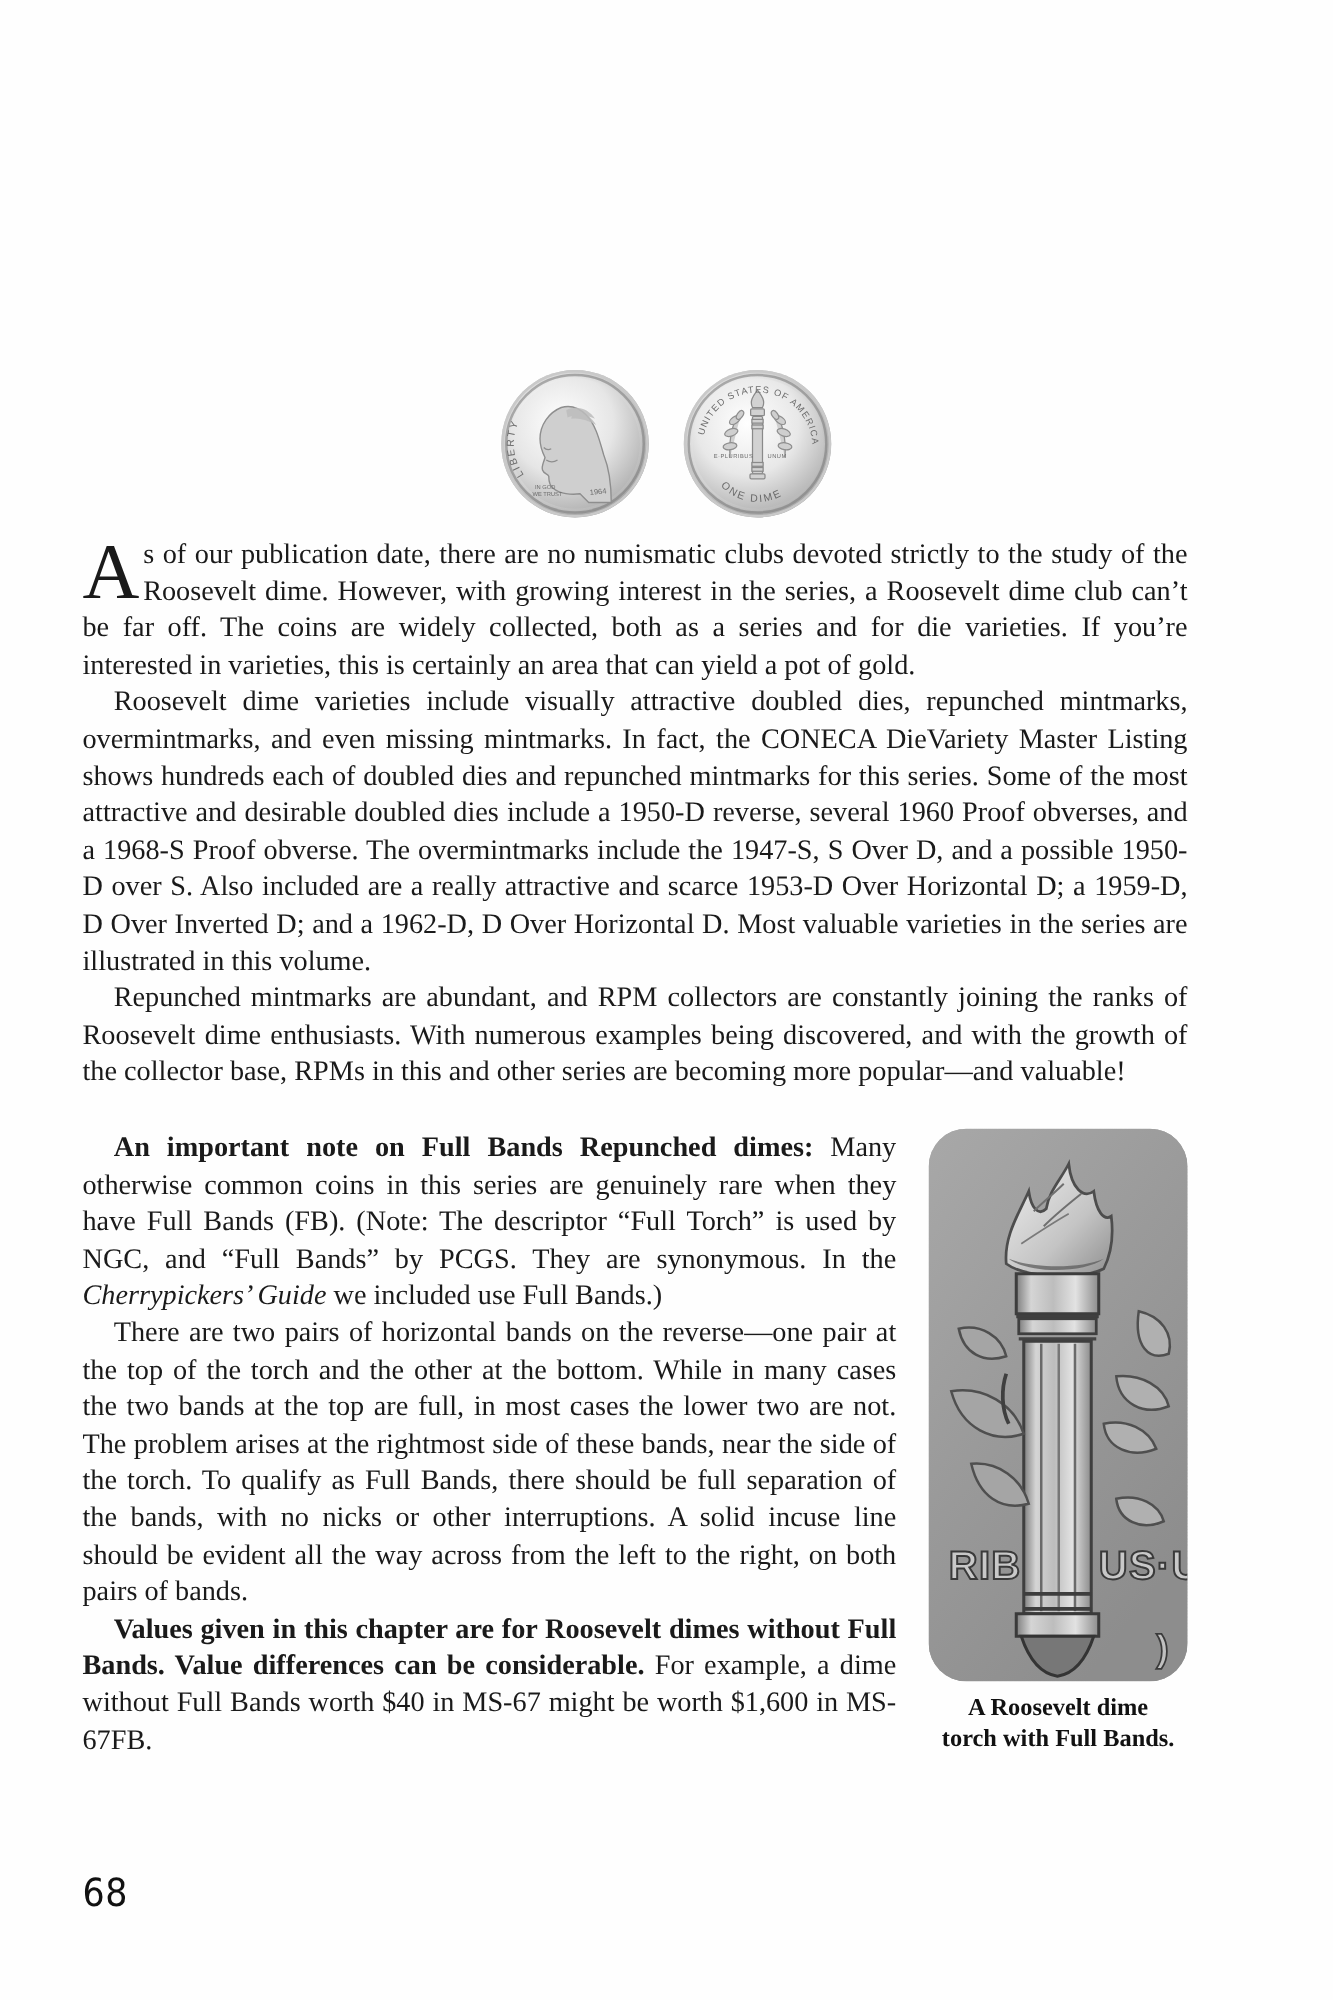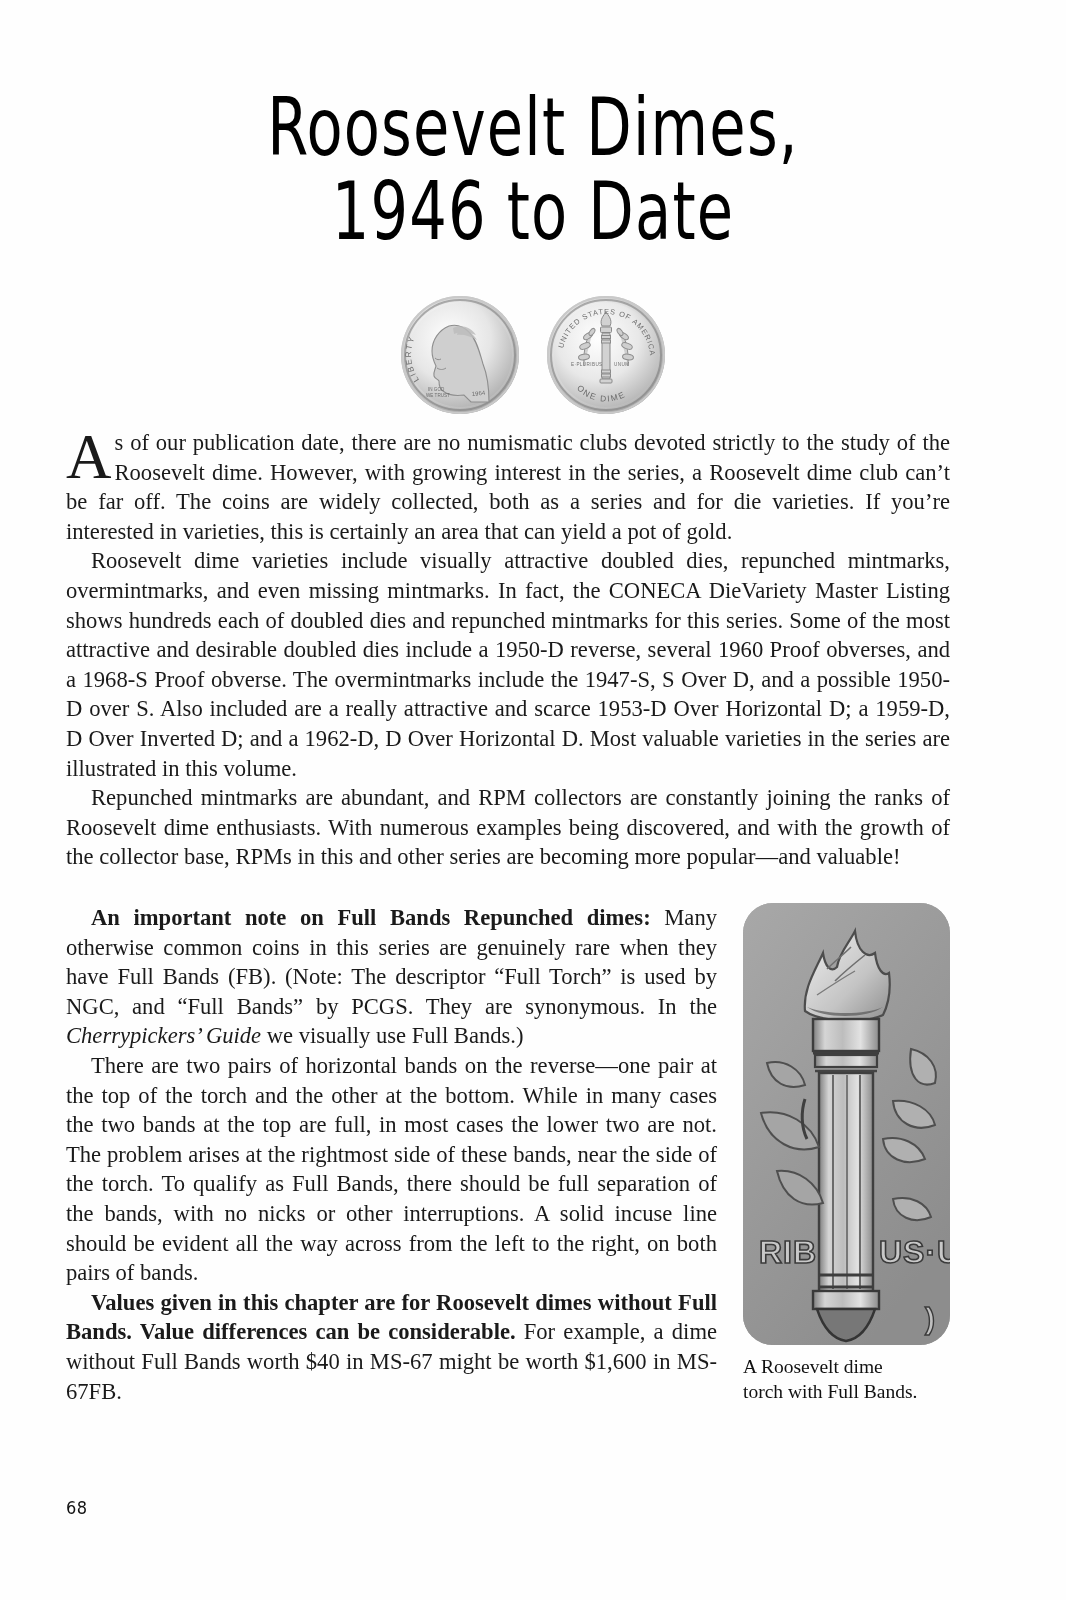--- a/index.html
+++ b/index.html
@@ -132,49 +132,45 @@
   .figure-photo .grain {
     position: absolute; inset: 0;
     background-image:
       repeating-linear-gradient(37deg, rgba(255,255,255,.10) 0 1px, rgba(0,0,0,.07) 1px 2px),
       repeating-linear-gradient(-51deg, rgba(255,255,255,.07) 0 1px, rgba(0,0,0,.06) 1px 3px);
     opacity: .85;
   }
   .figure-photo svg { position: absolute; inset: 0; }
   .figure-caption {
     margin-top: 9px;
-    text-align: left;
+    text-align: center;
     font-size: 19.5px;
     line-height: 25px;
-    font-weight: 400;
+    font-weight: 700;
     color: #111;
   }
   .wrap-region p { margin: 0; text-indent: 25px; text-align: justify; }
 
   
   .folio {
     position: absolute;
     left: 66px;
     top: 1497px;
     font-family: "DejaVu Sans Condensed", "Liberation Sans Narrow", "Liberation Sans", sans-serif;
     font-weight: 300;
-    font-size: 18px;
+    font-size: 31px;
     color: #111;
     letter-spacing: .5px;
   }
 </style>
 </head>
 <body>
 
 <div class="page">
 
-  <div class="title-block">
-    <div class="title-line">Roosevelt Dimes,</div>
-    <div class="title-line">1946 to Date</div>
-  </div>
 
   <div class="coins">
 
     <div class="coin">
       <div class="reeding"></div>
       <div class="rim"></div>
       <svg viewBox="0 0 118 118" xmlns="http://www.w3.org/2000/svg">
         <defs>
           <radialGradient id="og" cx="40%" cy="34%" r="72%">
             <stop offset="0%" stop-color="#ffffff"></stop>
@@ -336,21 +332,21 @@
           <text x="136" y="360" font-family="Liberation Sans, sans-serif" font-weight="bold" font-size="32" fill="#c8c8c8" stroke="#3a3a3a" stroke-width="1.6" letter-spacing="1">US·U</text>
           <text x="182" y="426" font-family="Liberation Sans, sans-serif" font-weight="bold" font-size="30" fill="#c0c0c0" stroke="#3a3a3a" stroke-width="1.4">)</text>
         </svg>
       </div>
       <figcaption class="figure-caption">
         <span>A Roosevelt dime</span><br>
         <span>torch with Full Bands.</span>
       </figcaption>
     </figure>
 
-    <p><b>An important note on Full Bands Repunched dimes:</b><span> Many otherwise common coins in this series are genuinely rare when they have Full Bands (FB). (Note: The descriptor “Full Torch” is used by NGC, and “Full Bands” by PCGS. They are synonymous. In the </span><i>Cherrypickers’ Guide</i><span> we visually use Full Bands.)</span></p>
+    <p><b>An important note on Full Bands Repunched dimes:</b><span> Many otherwise common coins in this series are genuinely rare when they have Full Bands (FB). (Note: The descriptor “Full Torch” is used by NGC, and “Full Bands” by PCGS. They are synonymous. In the </span><i>Cherrypickers’ Guide</i><span> we included use Full Bands.)</span></p>
 
     <p>There are two pairs of horizontal bands on the reverse—one pair at the top of the torch and the other at the bottom. While in many cases the two bands at the top are full, in most cases the lower two are not. The problem arises at the rightmost side of these bands, near the side of the torch. To qualify as Full Bands, there should be full separation of the bands, with no nicks or other interruptions. A solid incuse line should be evident all the way across from the left to the right, on both pairs of bands.</p>
 
 
     <p><b>Values given in this chapter are for Roosevelt dimes without Full Bands. Value differences can be considerable.</b><span> For example, a dime without Full Bands worth $40 in MS-67 might be worth $1,600 in MS-67FB.</span></p>
   </div>
 
   <div class="folio">68</div>
 
 </div>

